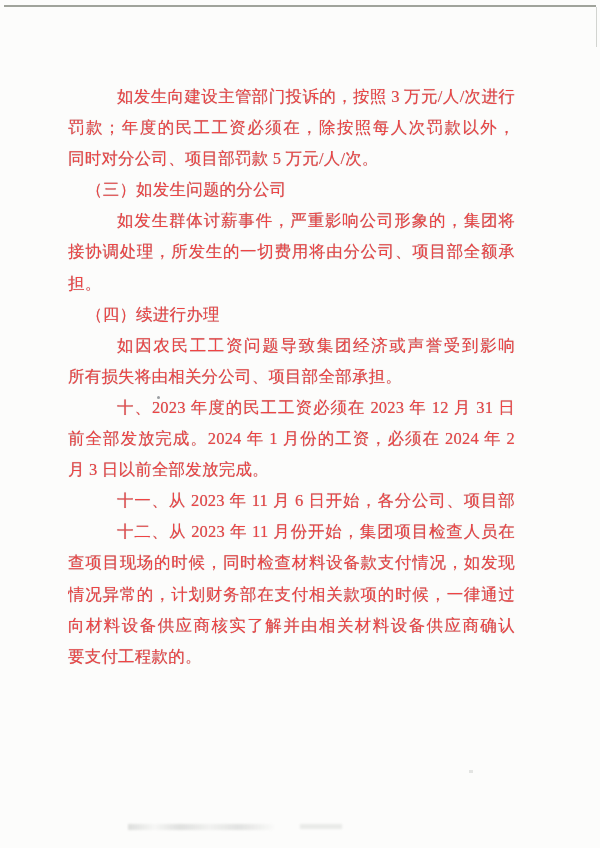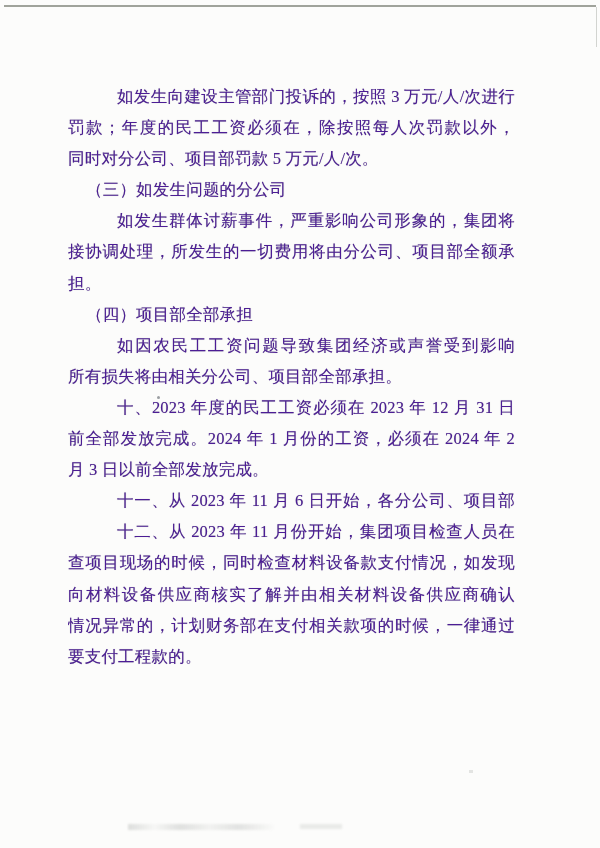--- a/index.html
+++ b/index.html
@@ -33,21 +33,21 @@
     height: 40px;
     background: rgba(160, 163, 155, 0.45);
   }
   #text-block {
     position: absolute;
     top: 81px;
     left: 68px;
     width: 447px;
     font-size: 16.5px;
     line-height: 31.1px;
-    color: #4c1d95;
+    color: #ef4444;
     text-shadow: 0 0 0.7px rgba(125, 129, 134, 0.75);
     letter-spacing: 0.2px;
   }
   .line {
     margin: 0;
     padding: 0;
     height: 31.1px;
     white-space: nowrap;
   }
   .fill {
@@ -105,31 +105,31 @@
   <div id="right-edge-line"></div>
 
   <div id="text-block">
     <p class="line para fill">如发生向建设主管部门投诉的，按照 3 万元/人/次进行</p>
     <p class="line fill">罚款；年度的民工工资必须在，除按照每人次罚款以外，</p>
     <p class="line">同时对分公司、项目部罚款 5 万元/人/次。</p>
     <p class="line head">（三）如发生问题的分公司</p>
     <p class="line para fill">如发生群体讨薪事件，严重影响公司形象的，集团将直</p>
     <p class="line fill">接协调处理，所发生的一切费用将由分公司、项目部全额承</p>
     <p class="line">担。</p>
-    <p class="line head">（四）项目部全部承担</p>
+    <p class="line head">（四）续进行办理</p>
     <p class="line para fill">如因农民工工资问题导致集团经济或声誉受到影响的，</p>
     <p class="line">所有损失将由相关分公司、项目部全部承担。</p>
     <p class="line para fill">十、2023 年度的民工工资必须在 2023 年 12 月 31 日以</p>
     <p class="line fill">前全部发放完成。2024 年 1 月份的工资，必须在 2024 年 2</p>
     <p class="line">月 3 日以前全部发放完成。</p>
     <p class="line para fill">十一、从 2023 年 11 月 6 日开始，各分公司、项目部需</p>
     <p class="line para fill">十二、从 2023 年 11 月份开始，集团项目检查人员在检</p>
     <p class="line fill">查项目现场的时候，同时检查材料设备款支付情况，如发现</p>
+    <p class="line fill">情况异常的，计划财务部在支付相关款项的时候，一律通过</p>
     <p class="line fill">向材料设备供应商核实了解并由相关材料设备供应商确认</p>
-    <p class="line fill">情况异常的，计划财务部在支付相关款项的时候，一律通过</p>
     <p class="line">要支付工程款的。</p>
   </div>
 
   <div class="artifact" id="artifact-dot"></div>
   <div class="artifact" id="artifact-smudge-1"></div>
   <div class="artifact" id="artifact-smudge-2"></div>
   <div class="artifact" id="artifact-speck"></div>
 </div>
 
 </body></html>

